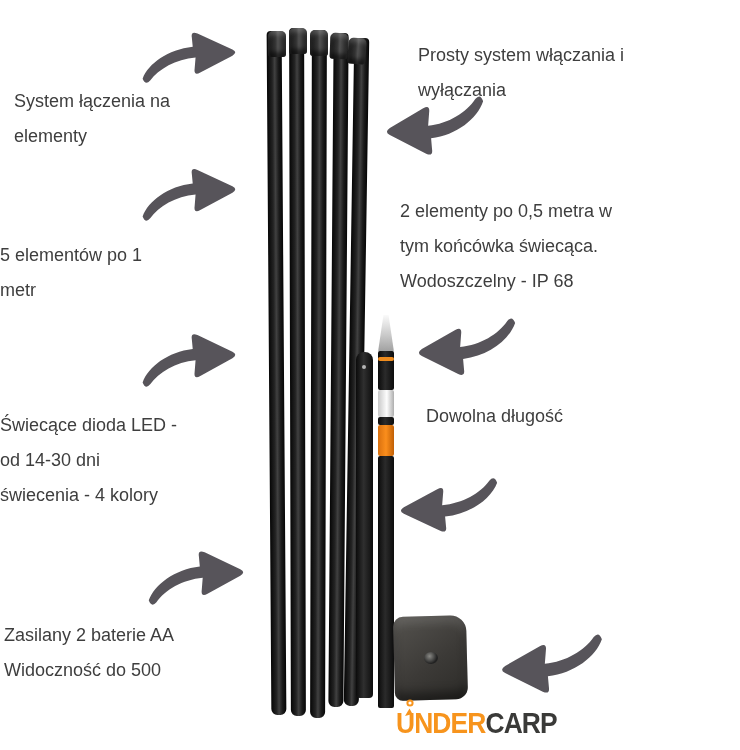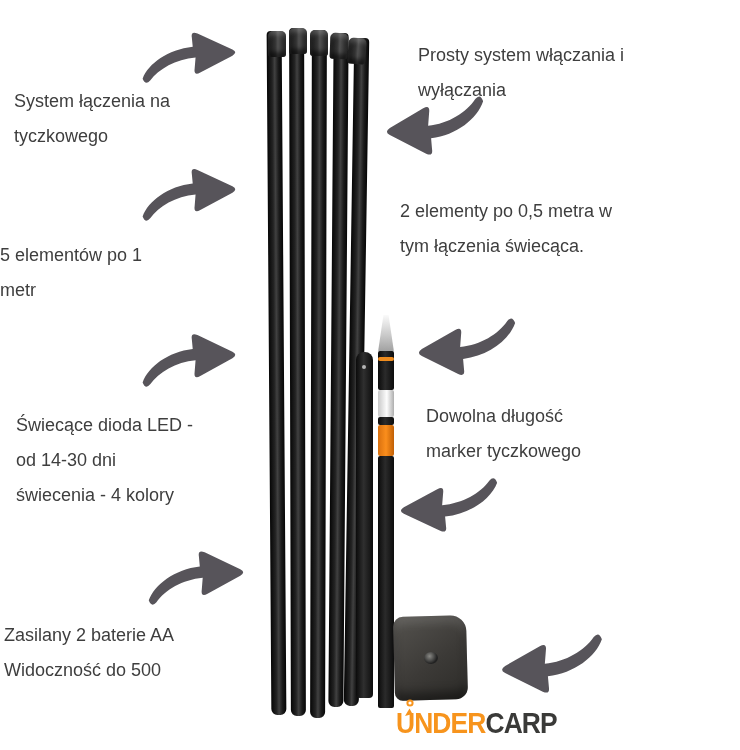--- a/index.html
+++ b/index.html
@@ -36,47 +36,47 @@
   .logo-carp{color:#3a3a38;}
   .hook{position:absolute;left:7px;top:-6px;width:14px;height:18px;}
 </style>
 </head>
 <body>
 
 <div id="canvas">
 
   <div class="ann" style="left:14px;top:84px;width:300px;">
     <div>System łączenia na</div>
-    <div>tyczkowego</div>
+    <div>elementy</div>
   </div>
 
   <div class="ann" style="left:418px;top:38px;width:310px;">
     <div>Prosty system włączania i</div>
     <div>wyłączania</div>
   </div>
 
   <div class="ann" style="left:0px;top:238px;width:280px;">
     <div>5 elementów po 1</div>
     <div>metr</div>
   </div>
 
   <div class="ann" style="left:400px;top:194px;width:332px;">
     <div>2 elementy po 0,5 metra w</div>
-    <div>tym łączenia świecąca.</div>
+    <div>tym końcówka świecąca.</div>
+    <div>Wodoszczelny - IP 68</div>
   </div>
 
-  <div class="ann" style="left:0px;top:408px;width:278px;padding-left:16px;">
+  <div class="ann" style="left:0px;top:408px;width:278px;">
     <div>Świecące dioda LED -</div>
     <div>od 14-30 dni</div>
     <div>świecenia - 4 kolory</div>
   </div>
 
   <div class="ann" style="left:426px;top:399px;width:262px;">
     <div>Dowolna długość</div>
-    <div>marker tyczkowego</div>
   </div>
 
   <div class="ann" style="left:4px;top:618px;width:260px;">
     <div>Zasilany 2 baterie AA</div>
     <div>Widoczność do 500</div>
   </div>
 
 
   <div class="arrow" style="left:136px;top:22px;width:104px;height:62px;">
     <svg viewBox="0 0 110 70" preserveAspectRatio="none">

